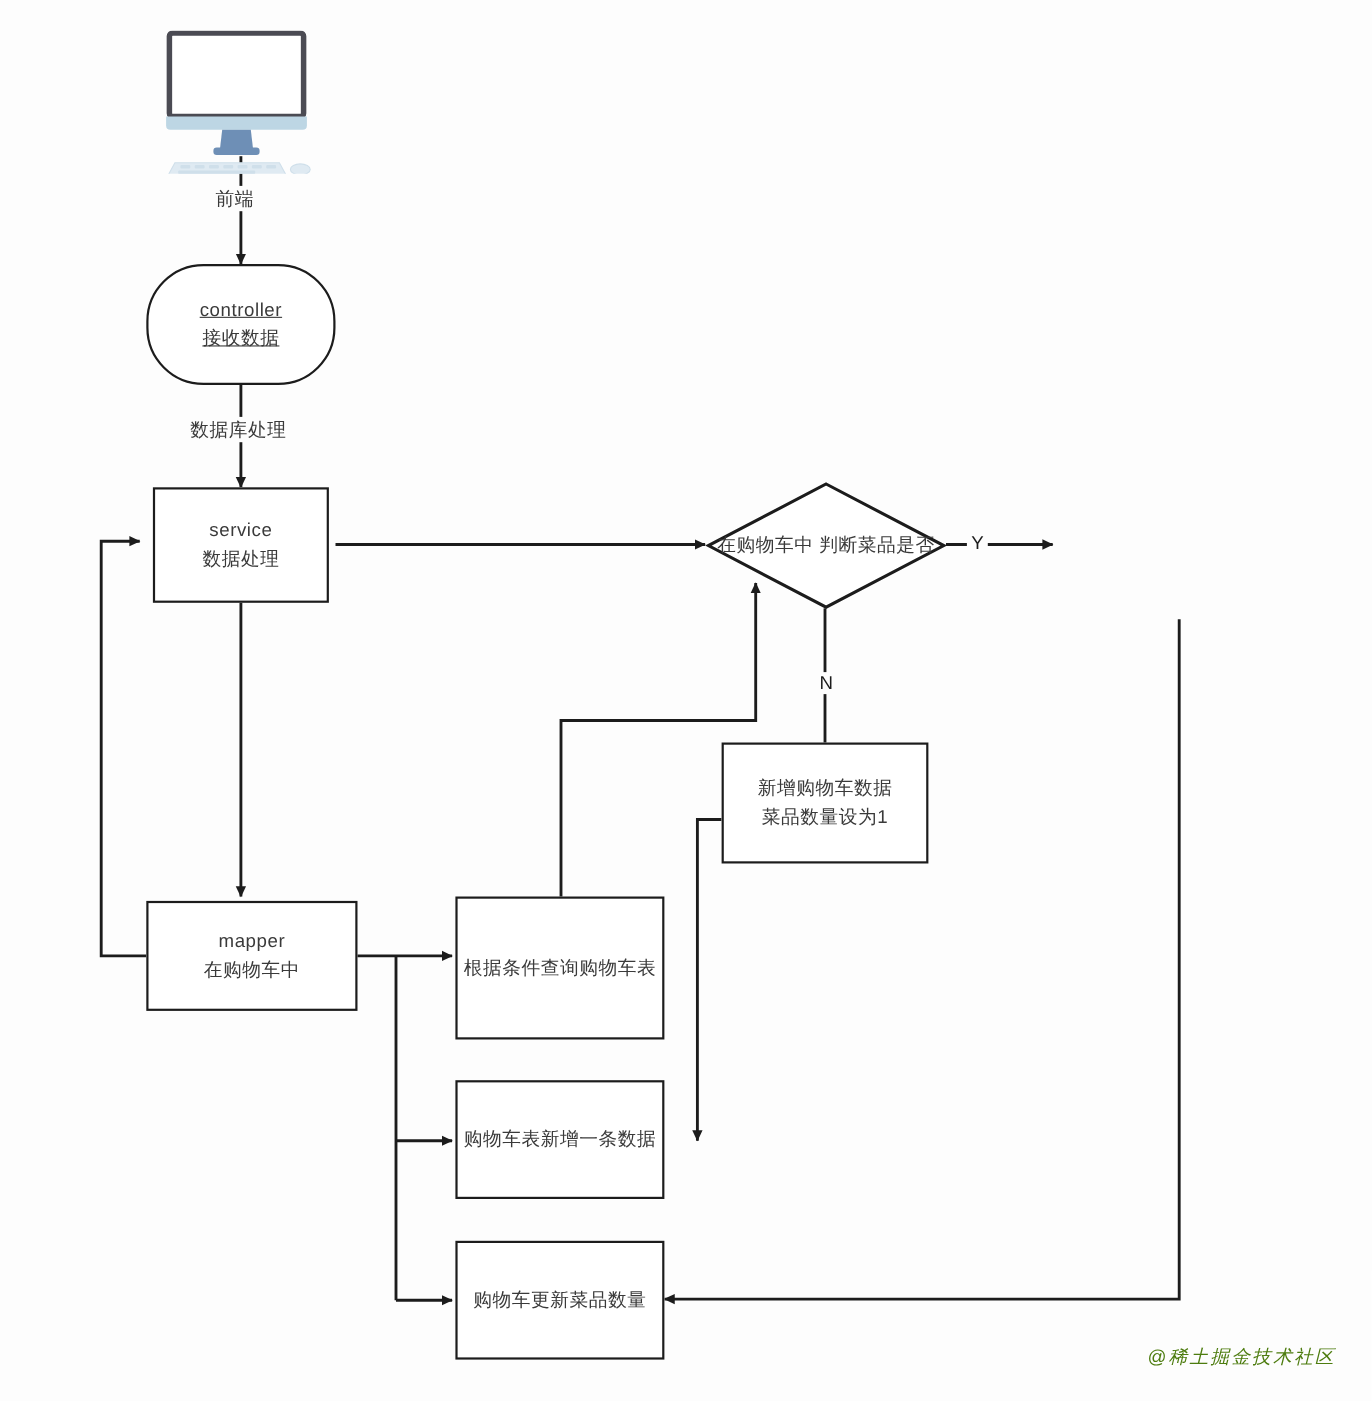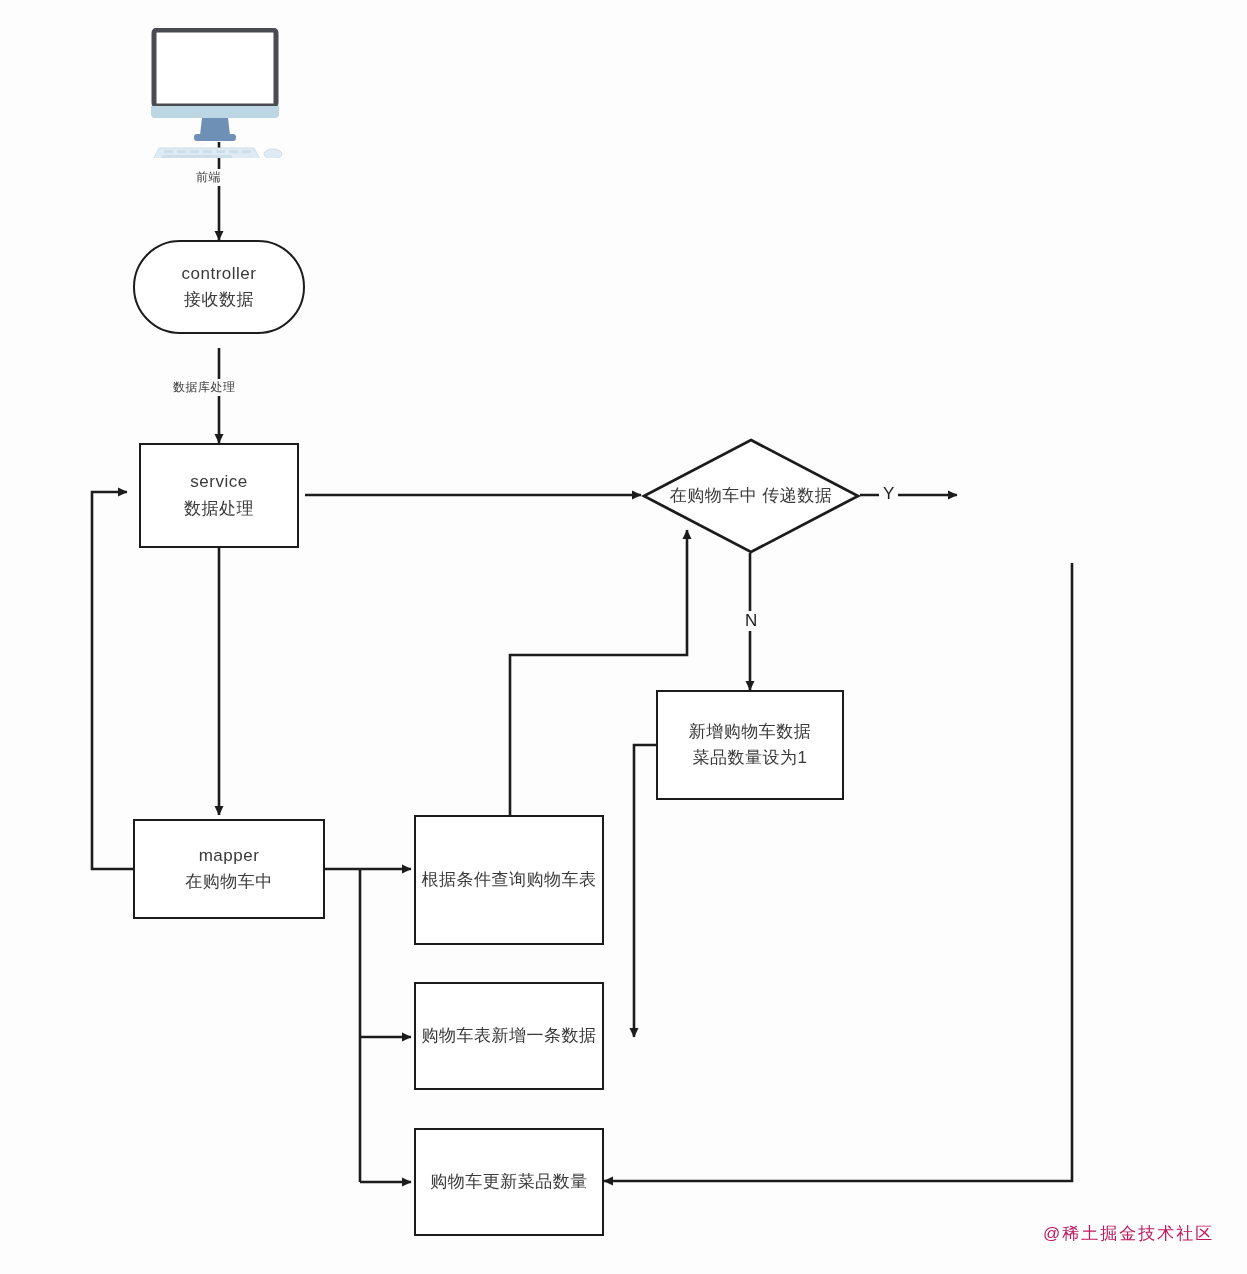--- a/index.html
+++ b/index.html
@@ -46,43 +46,44 @@
     text-align:center;
     color:#3a3a3a;
     font-size:17px;
     line-height:1.55;
     letter-spacing:.5px;
     white-space:nowrap;
   }
   .edge-label{
     position:absolute;
     color:#3a3a3a;
-    font-size:12px;
+    font-size:17px;
     letter-spacing:.5px;
     white-space:nowrap;
     background:#fdfdfd;
     padding:0 3px;
   }
   .branch-label{
     position:absolute;
     color:#1c1c1c;
     font-size:17px;
     background:#fdfdfd;
     padding:0 4px;
     white-space:nowrap;
   }
   
   #monitor{position:absolute;}
   .watermark{
     position:absolute;
-    color:#be185d;
+    color:#4d7c0f;
     font-size:17px;
     letter-spacing:2px;
     white-space:nowrap;
     user-select:none;
+    font-style:italic;
   }
 </style>
 </head>
 <body>
 
 <div id="canvas">
 
   <svg id="wires" viewBox="0 0 1247 1274">
     <defs>
       <marker id="ah" markerWidth="11" markerHeight="11" refX="9.4" refY="5.5" orient="auto" markerUnits="userSpaceOnUse">
@@ -139,42 +140,42 @@
         <rect x="66" y="122" width="9" height="3.2" rx="1"></rect>
         <rect x="79" y="122" width="9" height="3.2" rx="1"></rect>
         <rect x="92" y="122" width="9" height="3.2" rx="1"></rect>
         <rect x="12" y="127" width="70" height="3.2" rx="1"></rect>
       </g>
 
       <ellipse cx="123" cy="126" rx="9" ry="5" fill="#dfeaf2" stroke="#cfdfea" stroke-width="1"></ellipse>
     </svg>
   </div>
 
-  <div class="node stadium" style="left:133px;top:240px;width:172px;height:94px;">
+  <div class="node stadium" style="left:133px;top:240px;width:172px;height:110px;text-decoration:underline;">
     <span class="l1">controller</span>
     <span class="l2">接收数据</span>
   </div>
 
   <div class="node" style="left:139px;top:443px;width:160px;height:105px;">
     <span class="l1">service</span>
     <span class="l2">数据处理</span>
   </div>
 
   <div class="diamond-wrap" style="left:641px;top:437px;width:220px;height:118px;">
     <svg style="position:absolute;left:0;top:0;" width="220" height="118" viewBox="0 0 220 118">
       <polygon points="110,3 217,59 110,115 3,59" fill="#ffffff" stroke="#1c1c1c" stroke-width="2.8"></polygon>
     </svg>
     <div class="diamond-label">
       <span class="l1">在购物车中</span>
-      <span class="l2">传递数据</span>
+      <span class="l2">判断菜品是否</span>
     </div>
   </div>
 
 
-  <div class="node" style="left:656px;top:690px;width:188px;height:110px;">
+  <div class="node" style="left:656px;top:675px;width:188px;height:110px;">
     <span class="l1">新增购物车数据</span>
     <span class="l2">菜品数量设为1</span>
   </div>
 
   <div class="node" style="left:133px;top:819px;width:192px;height:100px;">
     <span class="l1">mapper</span>
     <span class="l2">在购物车中</span>
   </div>
 
   <div class="node" style="left:414px;top:815px;width:190px;height:130px;">

